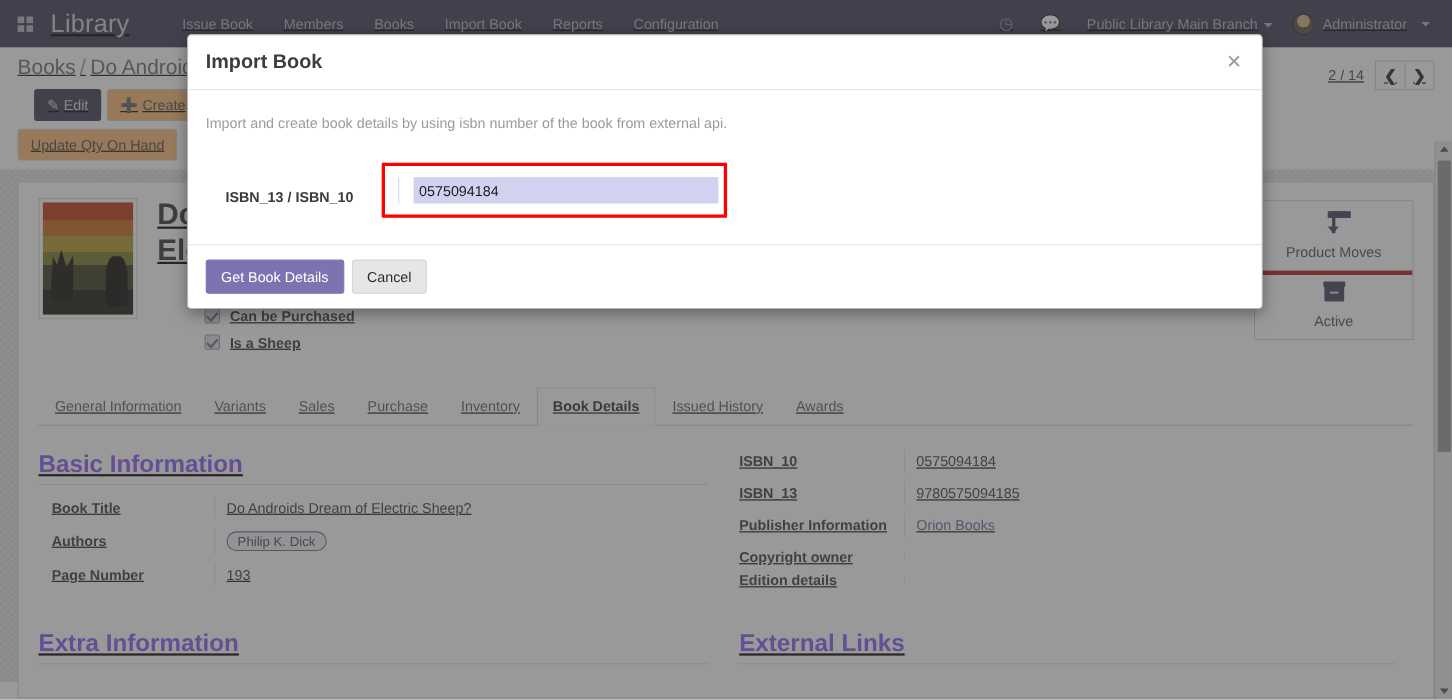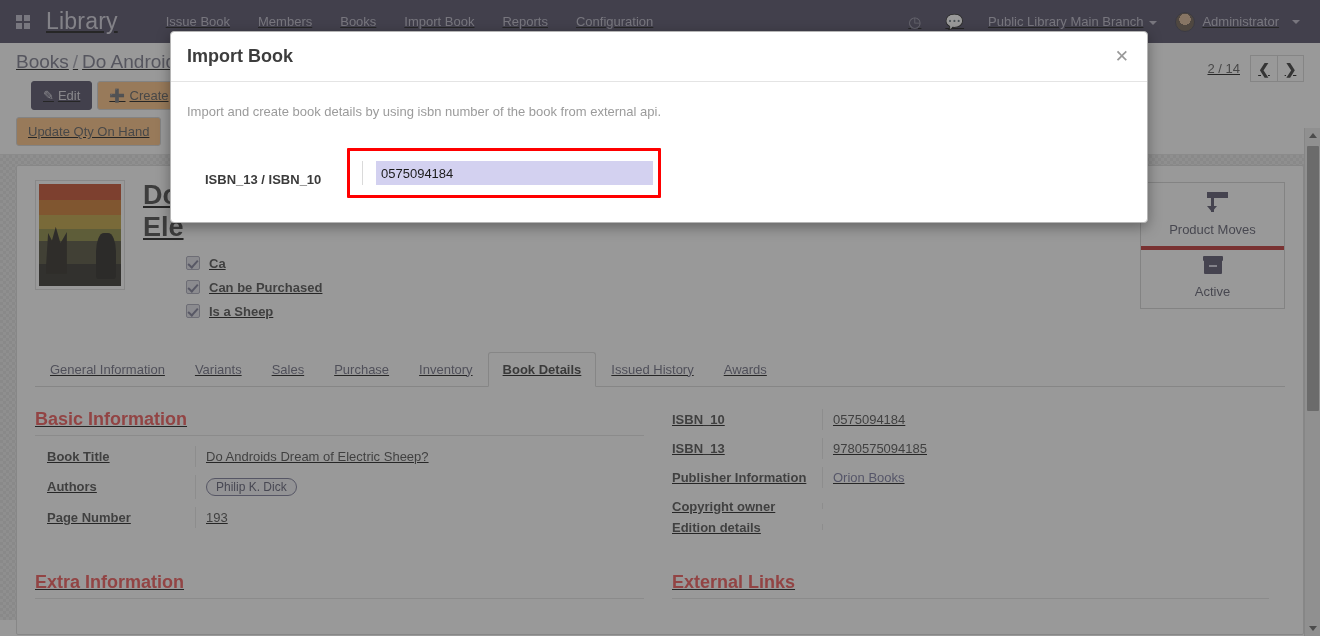--- a/index.html
+++ b/index.html
@@ -192,21 +192,21 @@
   }
   .tab.active {
     background: #fff; border-color: #d4d4d4 #d4d4d4 #fff; color: #2d2d2d; font-weight: bold;
   }
 
   
   .form-cols { display: flex; margin-top: 22px; }
   .col { width: 50%; padding-right: 16px; }
   .col.right { padding-left: 12px; }
   .group-title {
-    font-size: 18px; color: #ef4444; font-weight: bold; border-bottom: 1px solid #e0e0e0;
+    font-size: 22px; color: #8b5cf6; font-weight: bold; border-bottom: 1px solid #e0e0e0;
     padding-bottom: 5px; margin-bottom: 10px;
   }
   .frow { display: flex; margin-bottom: 8px; align-items: center; }
   .flabel {
     width: 160px; flex: 0 0 160px; font-weight: bold; font-size: 13px; color: #3b3b3b;
     padding: 3px 8px 3px 12px;
   }
   .col.right .flabel { width: 150px; flex: 0 0 150px; padding-left: 0; }
   .fval { font-size: 13px; color: #3b3b3b; padding: 3px 0 3px 10px; border-left: 1px solid #e4e4e4; flex: 1; }
   .fval.link { color: #6b6b94; }
@@ -462,13 +462,17 @@
     <div class="modal-desc">Import and create book details by using isbn number of the book from external api.</div>
     <div class="field-row">
       <div class="field-label">ISBN_13 / ISBN_10</div>
       <div class="field-highlight">
         <div class="field-inner">
           <input class="isbn-input" type="text" value="0575094184" style="">
         </div>
       </div>
     </div>
   </div>
+  <div class="modal-footer">
+    <button class="mbtn primary">Get Book Details</button>
+    <button class="mbtn secondary">Cancel</button>
+  </div>
 </div>
 
 </body></html>

